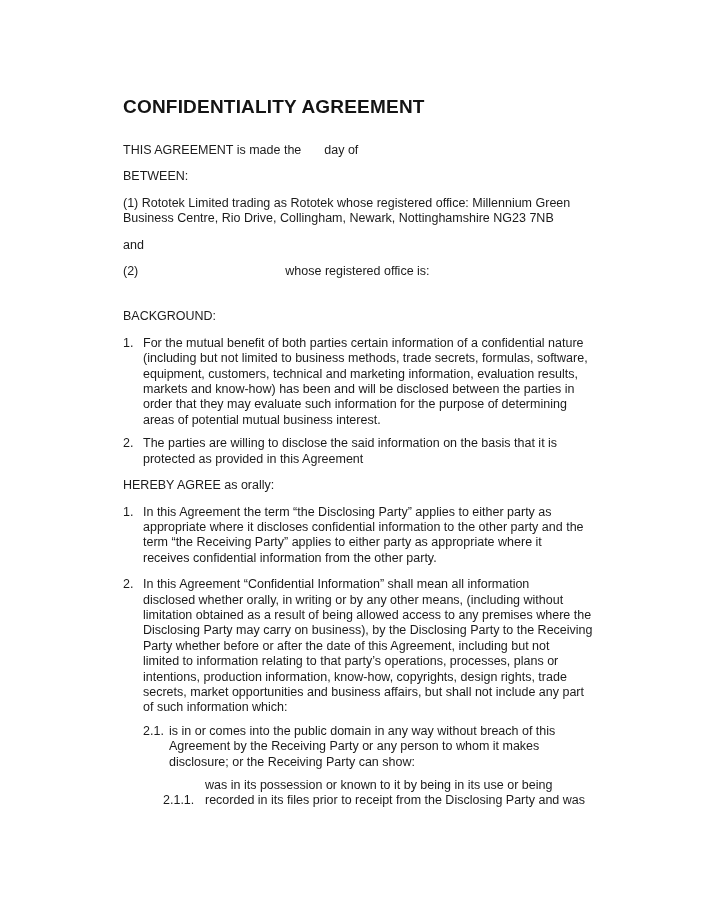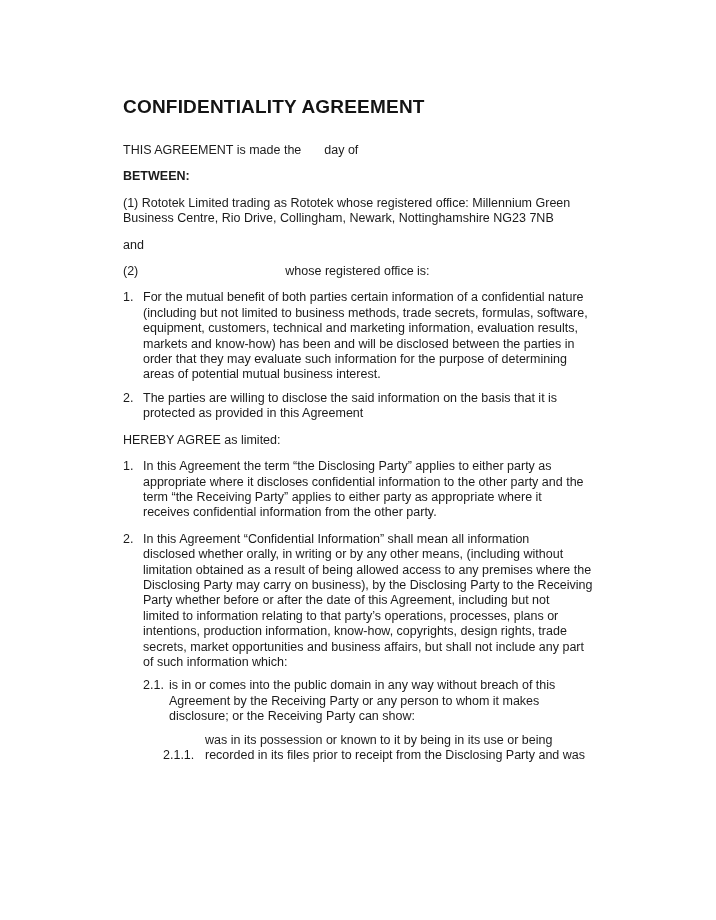--- a/index.html
+++ b/index.html
@@ -26,21 +26,21 @@
     line-height: 23px;
     font-weight: bold;
     letter-spacing: 0.2px;
     margin: 0 0 25px 0;
     color: #141414;
   }
   p {
     margin: 0 0 11px 0;
     white-space: pre-line;
   }
-  .bold { font-weight: bold; }
+  .bold { font-weight: normal; }
   .b { font-weight: normal; }
   .heading-background { margin-top: 30px; }
   .blank { display: inline-block; height: 1px; vertical-align: baseline; }
   .blank-day { width: 16px; }
   .blank-party2 { width: 147px; }
   .li {
     display: flex;
     margin: 0 0 11px 0;
     align-items: flex-start;
   }
@@ -69,38 +69,39 @@
 
   <p class="bold">BETWEEN:</p>
 
   <p><span>(1) </span><span class="b">Rototek Limited</span><span> trading as </span><span class="b">Rototek</span><span> whose registered office: Millennium Green
 Business Centre, Rio Drive, Collingham, Newark, Nottinghamshire NG23 7NB</span></p>
 
   <p>and</p>
 
   <p><span>(2)</span><span class="blank blank-party2"></span><span>whose registered office is:</span></p>
 
+  <p class="bold heading-background">BACKGROUND:</p>
 
   <div class="li tight">
     <span class="num">1.</span>
     <span class="txt"><span>For the mutual benefit of both parties certain information of a confidential nature
 (including but not limited to business methods, trade secrets, formulas, software,
 equipment, customers, technical and marketing information, evaluation results,
 markets and know-how) has been and will be disclosed between the parties in
 order that they may evaluate such information for the purpose of determining
 areas of potential mutual business interest.</span></span>
   </div>
 
   <div class="li">
     <span class="num">2.</span>
     <span class="txt"><span>The parties are willing to disclose the said information on the basis that it is
 protected as provided in this Agreement</span></span>
   </div>
 
-  <p><span class="b">HEREBY AGREE</span><span> as limited:</span></p>
+  <p><span class="b">HEREBY AGREE</span><span> as orally:</span></p>
 
   <div class="li">
     <span class="num">1.</span>
     <span class="txt"><span>In this Agreement the term “</span><span class="b">the Disclosing Party</span><span>” applies to either party as
 appropriate where it discloses confidential information to the other party and the
 term “</span><span class="b">the Receiving Party</span><span>” applies to either party as appropriate where it
 receives confidential information from the other party.</span></span>
   </div>
 
   <div class="li tight">

